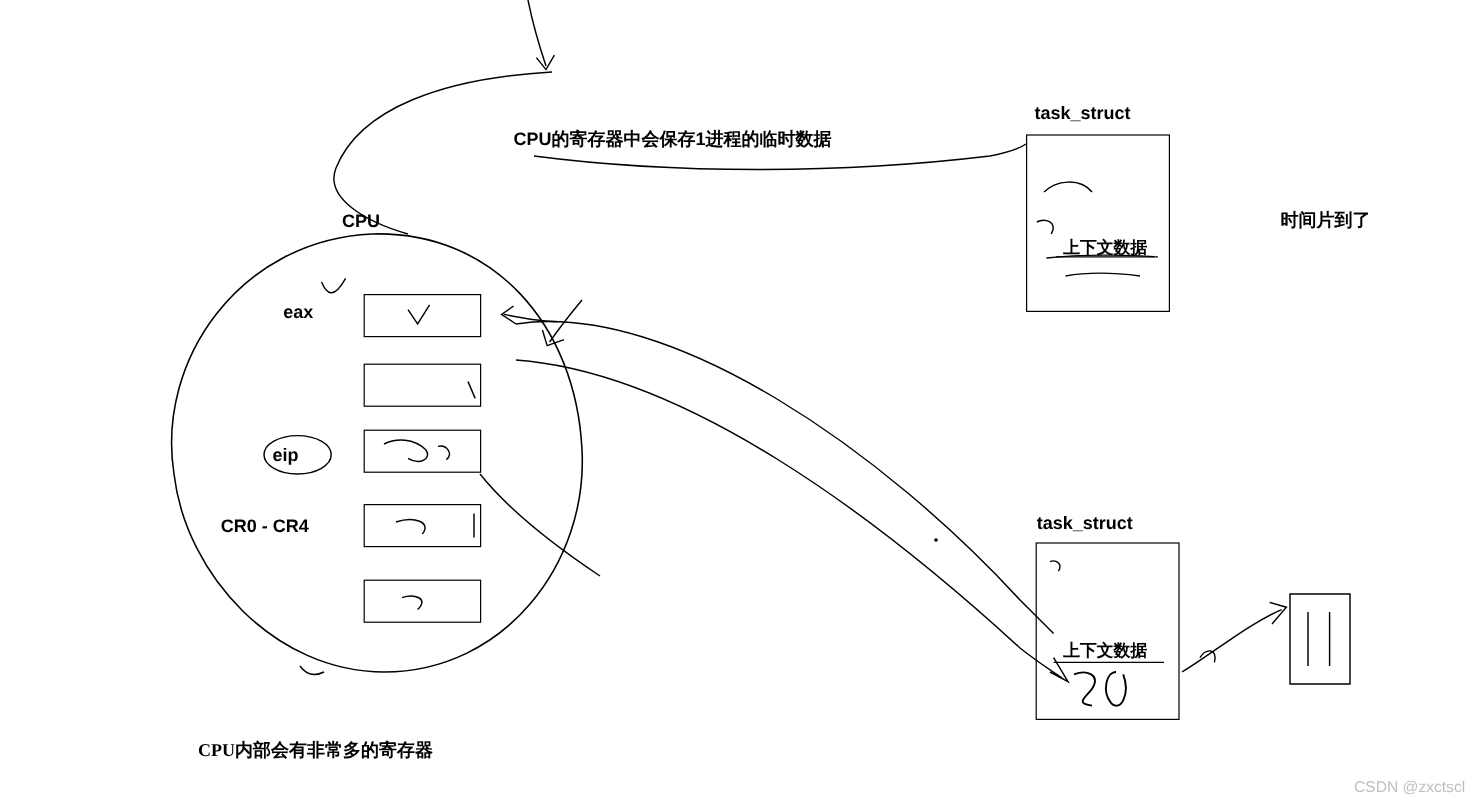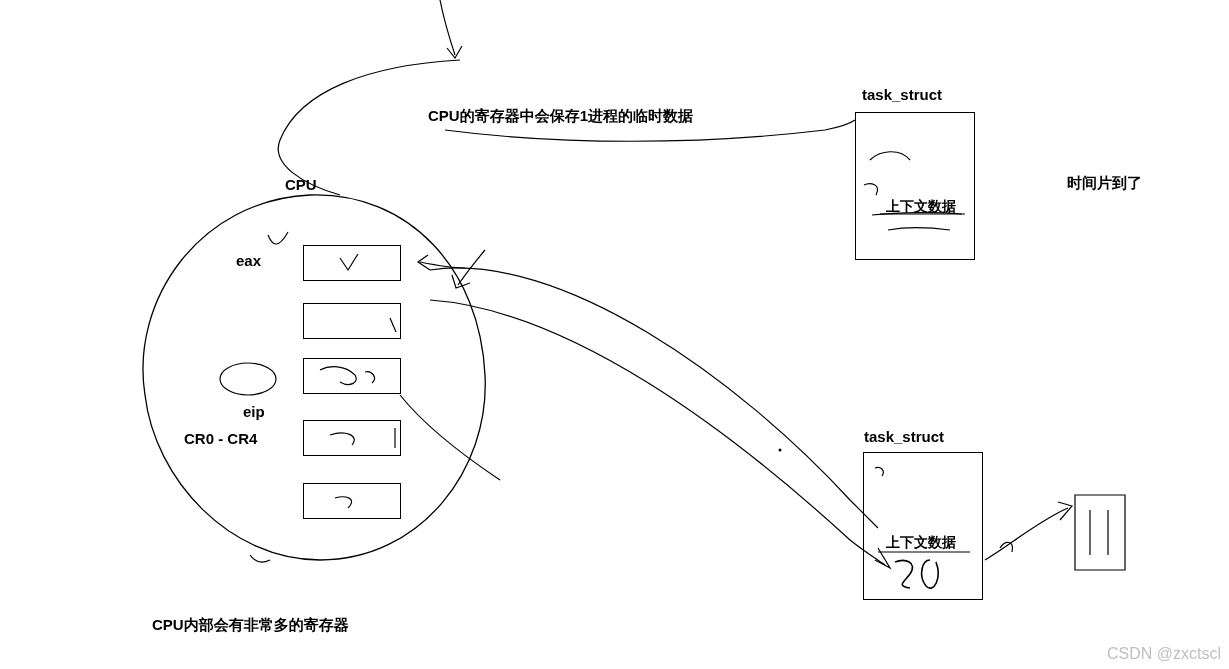--- a/index.html
+++ b/index.html
@@ -30,41 +30,41 @@
       top: 0;
       width: 1229px;
       height: 669px;
       pointer-events: none;
     }
     .watermark {
       position: absolute;
       right: 8px;
       bottom: 6px;
       color: #bfbfbf;
-      font-size: 16px;
+      font-size: 13px;
     }
   </style>
 </head>
 <body>
 
 <div class="label bold" style="left:428px; top:107px;">CPU的寄存器中会保存1进程的临时数据</div>
 
 <div class="label bold" style="left:285px; top:176px;">CPU</div>
 
 <div class="label bold" style="left:236px; top:252px;">eax</div>
-<div class="label bold" style="left:243px; top:371px;margin-top:32px;">eip</div>
+<div class="label bold" style="left:227px; top:371px;">eip</div>
 <div class="label bold" style="left:184px; top:430px;">CR0 - CR4</div>
 
 <div class="box" style="left:303px; top:245px; width:98px; height:36px;"></div>
 <div class="box" style="left:303px; top:303px; width:98px; height:36px;"></div>
 <div class="box" style="left:303px; top:358px; width:98px; height:36px;"></div>
 <div class="box" style="left:303px; top:420px; width:98px; height:36px;"></div>
 <div class="box" style="left:303px; top:483px; width:98px; height:36px;"></div>
 
-<div class="label bold" style="left:152px; top:616px;">CPU内部会有非常多的寄存器</div>
+<div class="label bold" style="left:165px; top:616px;font-family:Liberation Serif, serif;">CPU内部会有非常多的寄存器</div>
 
 <div class="label bold" style="left:862px; top:86px;">task_struct</div>
 <div class="box" style="left:855px; top:112px; width:120px; height:148px;"></div>
 <div class="label" style="left:886px; top:198px; font-size:14px;">上下文数据</div>
 
 <div class="label bold" style="left:1067px; top:174px;">时间片到了</div>
 
 <div class="label bold" style="left:864px; top:428px;">task_struct</div>
 <div class="box" style="left:863px; top:452px; width:120px; height:148px;"></div>
 <div class="label" style="left:886px; top:534px; font-size:14px;">上下文数据</div>

